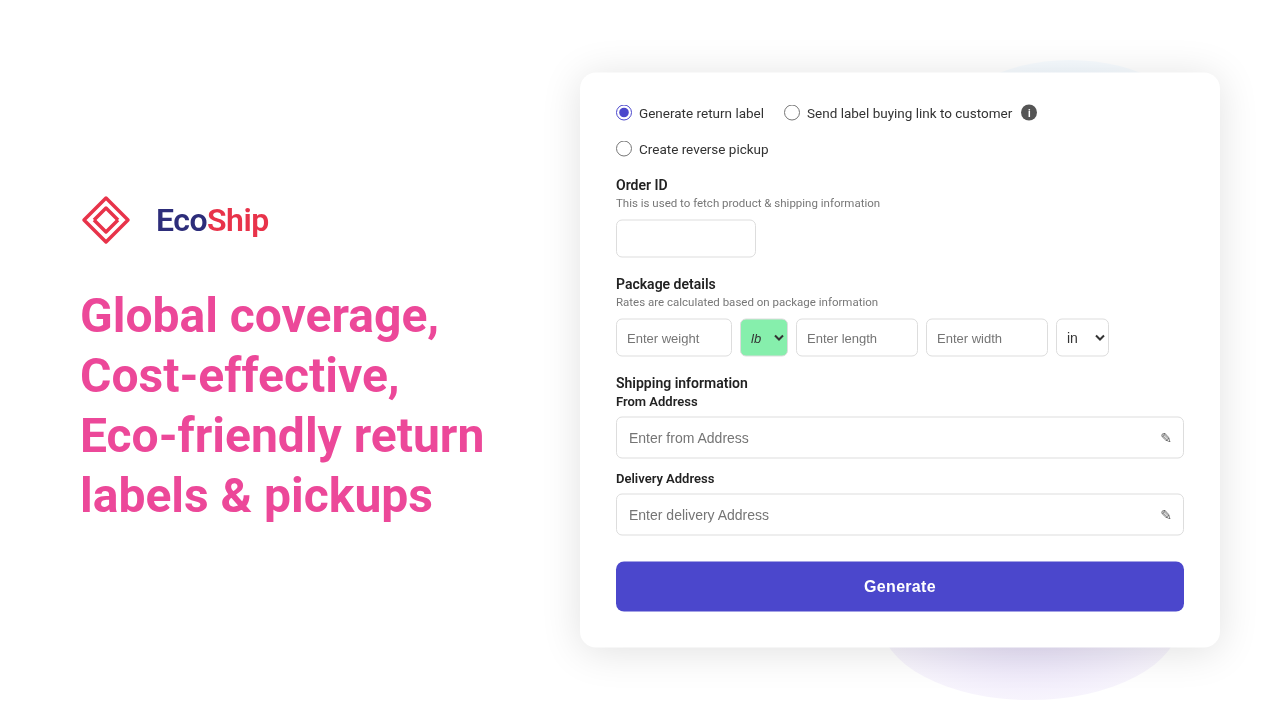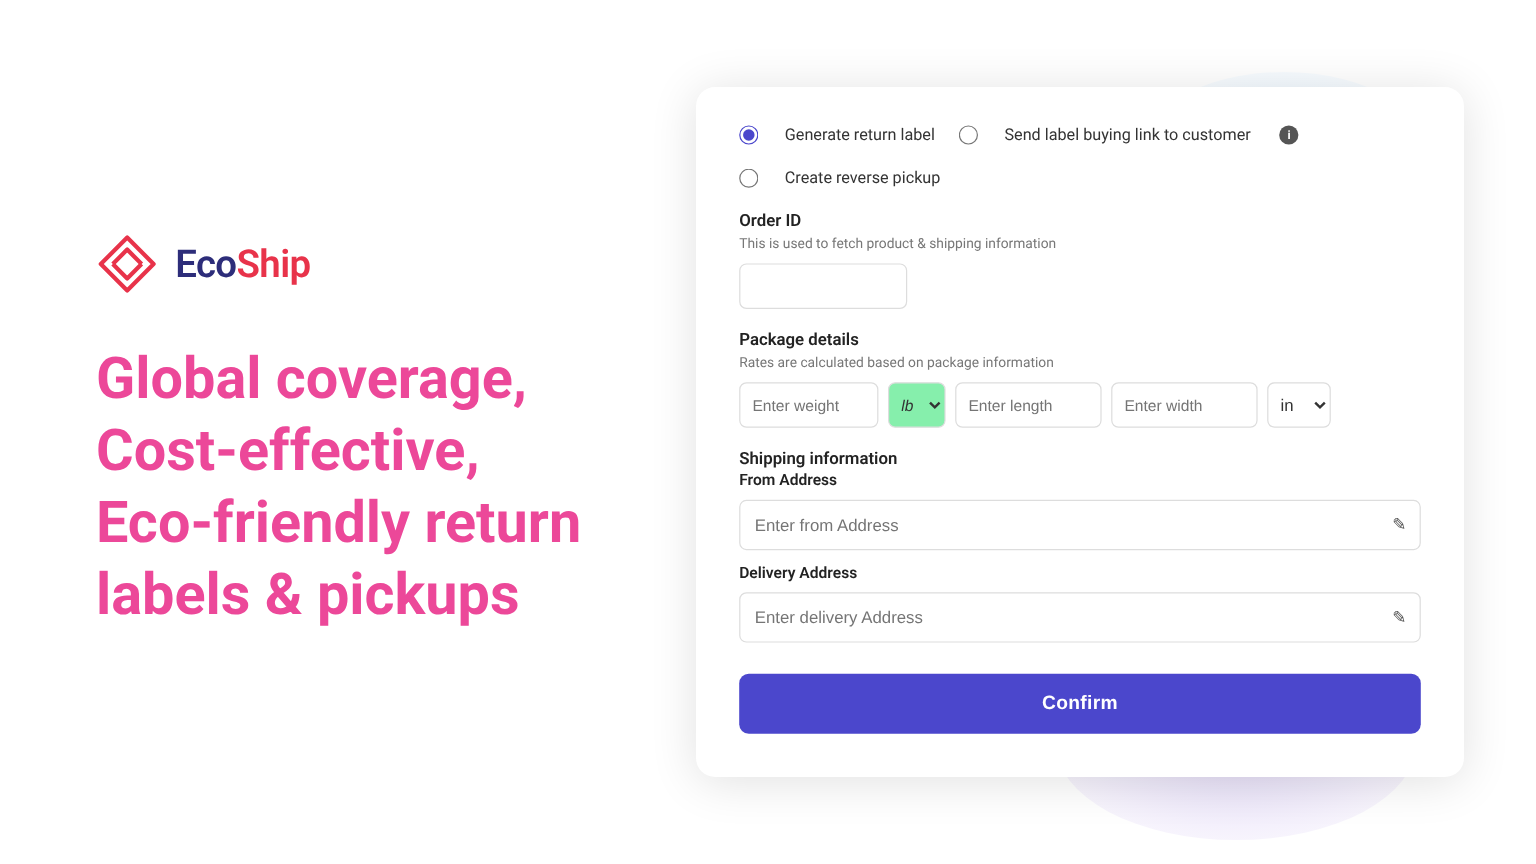--- a/index.html
+++ b/index.html
@@ -46,21 +46,21 @@
       display: flex;
       flex-direction: column;
       justify-content: center;
       padding: 60px 60px 60px 80px;
       z-index: 1;
     }
 
     .logo-area {
       display: flex;
       align-items: center;
-      gap: 14px;
+      gap: 24px;
       margin-bottom: 40px;
     }
 
     .logo-icon {
       width: 52px;
       height: 52px;
     }
 
     .logo-text {
       font-size: 32px;
@@ -108,21 +108,21 @@
     .radio-group {
       display: flex;
       align-items: center;
       gap: 20px;
       margin-bottom: 20px;
       flex-wrap: wrap;
     }
 
     .radio-option {
       display: flex;
-      gap: 22px;
+      gap: 7px;
       cursor: pointer;
     }
 
     .radio-option input[type="radio"] {
       width: 16px;
       height: 16px;
       accent-color: #4b47cc;
       cursor: pointer;
     }
 
@@ -361,15 +361,15 @@
     </div>
 
     <div class="address-sub-label">Delivery Address</div>
     <div class="address-field-wrapper">
       <input type="text" class="address-input" placeholder="Enter delivery Address" style="">
       <span class="address-edit-icon">✎</span>
     </div>
   </div>
 
   
-  <button class="confirm-btn">Confirm</button>
+  <button class="confirm-btn">Generate</button>
 
 </div>
 
 </body></html>

